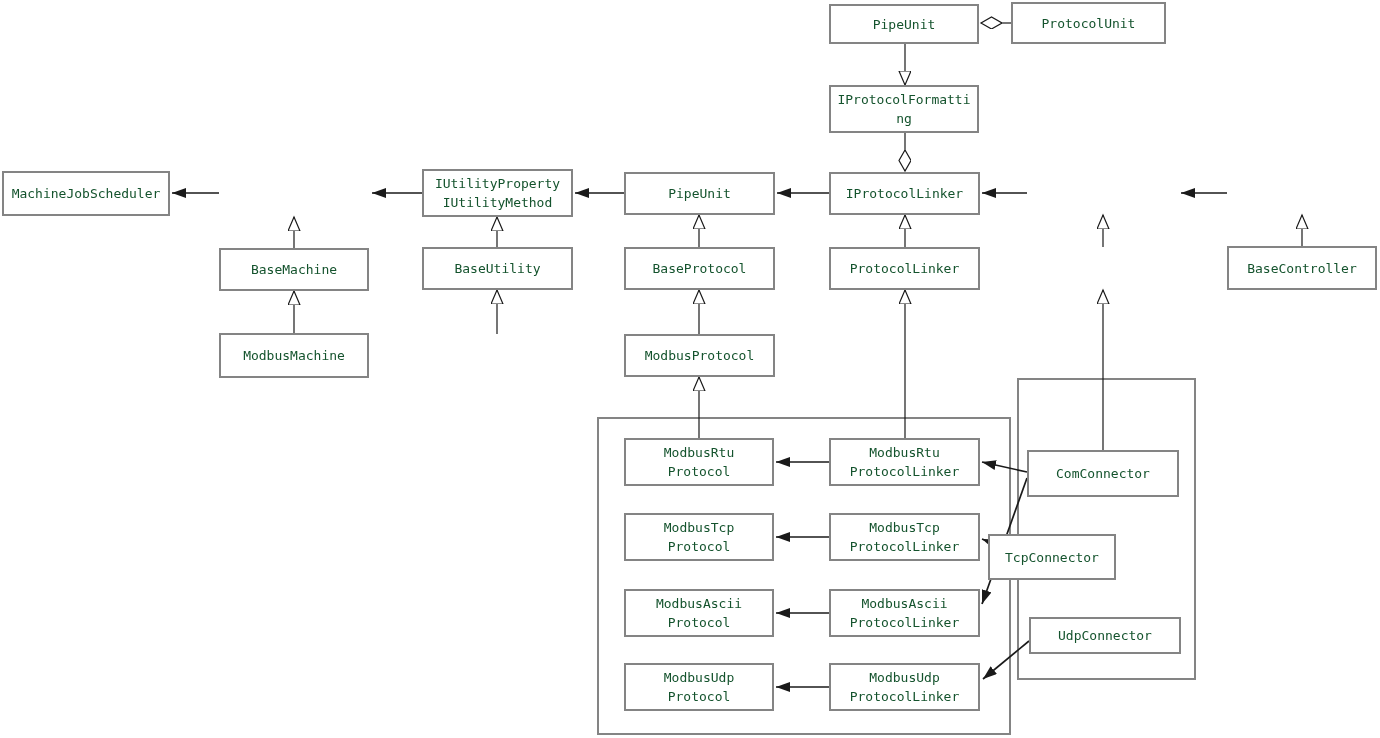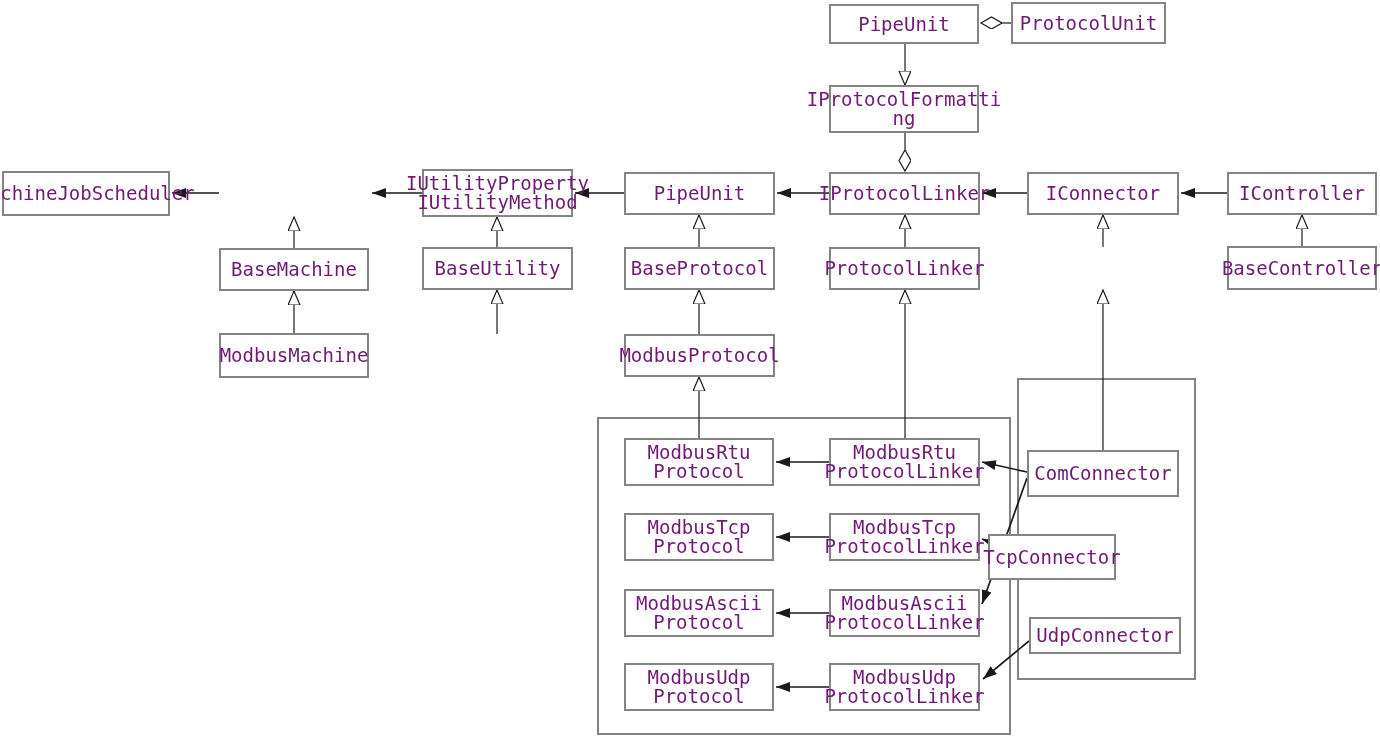--- a/index.html
+++ b/index.html
@@ -8,21 +8,21 @@
     font-family:"DejaVu Sans Mono","Liberation Mono",monospace;
     overflow:hidden;
   }
   .cbox{
     position:absolute;box-sizing:border-box;background:#ffffff;
     border:2px solid #848484;
     display:flex;align-items:center;justify-content:center;
     z-index:3;
   }
   .cbox .lbl{
-    font-size:19px;line-height:19px;color:#701a75;text-align:center;
+    font-size:13px;line-height:19px;color:#14532d;text-align:center;
     white-space:pre-line;letter-spacing:0;
   }
   .group{
     position:absolute;box-sizing:border-box;background:transparent;
     border:2px solid #848484;z-index:1;
   }
   svg.edges{position:absolute;left:0;top:0;z-index:2;}
   line.assoc{stroke:#1a1a1a;stroke-width:1.7;}
   line.inh{stroke:#1a1a1a;stroke-width:1.2;}
   line.agg{stroke:#1a1a1a;stroke-width:1.2;}
@@ -100,26 +100,20 @@
   <div class="cbox" style="left:422px;top:169px;width:151px;height:48px">
       <span class="lbl">IUtilityProperty
 IUtilityMethod</span>
     </div>
   <div class="cbox" style="left:624px;top:172px;width:151px;height:43px">
       <span class="lbl">PipeUnit</span>
     </div>
   <div class="cbox" style="left:829px;top:172px;width:151px;height:43px">
       <span class="lbl">IProtocolLinker</span>
     </div>
-  <div class="cbox" style="left:1027px;top:172px;width:152px;height:43px">
-      <span class="lbl">IConnector</span>
-    </div>
-  <div class="cbox" style="left:1227px;top:172px;width:150px;height:43px">
-      <span class="lbl">IController</span>
-    </div>
 
   <div class="cbox" style="left:219px;top:248px;width:150px;height:43px">
       <span class="lbl">BaseMachine</span>
     </div>
   <div class="cbox" style="left:422px;top:247px;width:151px;height:43px">
       <span class="lbl">BaseUtility</span>
     </div>
   <div class="cbox" style="left:624px;top:247px;width:151px;height:43px">
       <span class="lbl">BaseProtocol</span>
     </div>

